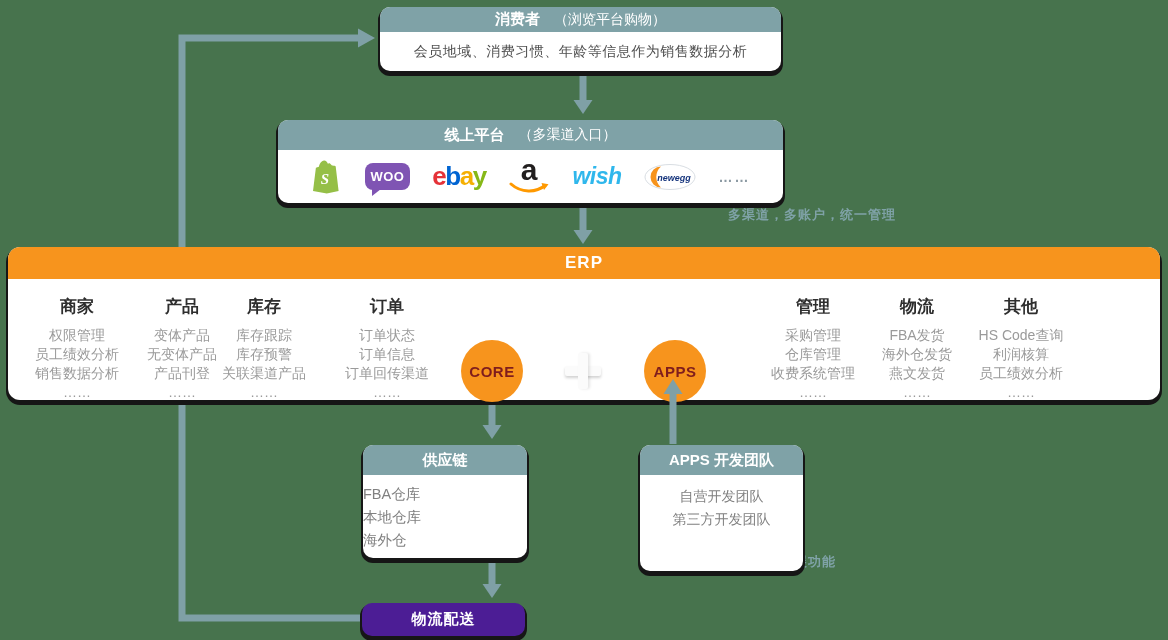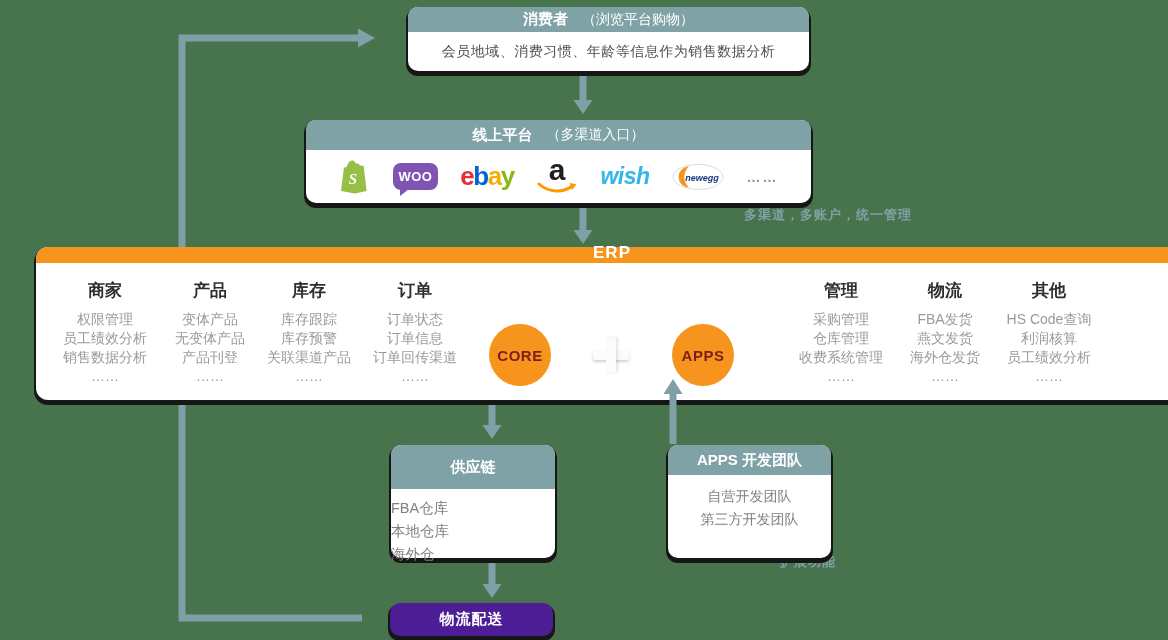--- a/index.html
+++ b/index.html
@@ -4,21 +4,21 @@
 <style>
   * { margin:0; padding:0; box-sizing:border-box; }
   html,body { width:1168px; height:640px; }
   body { font-family:"Liberation Sans","DejaVu Sans",sans-serif; }
   .canvas { position:relative; width:1168px; height:640px; background:#47734D; overflow:hidden; }
 
   svg.flowlayer { position:absolute; left:0; top:0; z-index:1; }
   svg.flowlayer-top { position:absolute; left:0; top:0; z-index:6; pointer-events:none; }
 
   .panel { position:absolute; background:#fff; border-radius:10px;
-           box-shadow:0 3px 0 2px #161616; z-index:3;margin-left:28px; }
+           box-shadow:0 3px 0 2px #161616; z-index:3; }
   .panel-header { background:#7FA2A7; color:#fff; border-radius:10px 10px 0 0;
            display:flex; align-items:center; justify-content:center; gap:14px;
            font-weight:bold; font-size:15px; }
   .panel-header .sub { font-weight:normal; font-size:14px; }
 
   
   .consumer { left:380px; top:7px; width:401px; height:64px; }
   .consumer .panel-header { height:25px; }
   .consumer .bodytext { height:39px; display:flex; align-items:center; justify-content:center;
            font-size:14px; color:#4F4F4F; letter-spacing:.5px; }
@@ -45,52 +45,52 @@
   .logo-wish { color:#2FB7EC; font-weight:bold; font-style:italic; font-size:23px;
            letter-spacing:-.5px; }
 
   .logo-more { color:#8C9AA3; font-weight:bold; font-size:14px; letter-spacing:2px; }
 
   .shopify-s { font-family:"Liberation Serif","DejaVu Serif",serif; }
 
   
   .note { position:absolute; z-index:2; color:#7FA2A7; font-weight:bold; font-size:13px;
            letter-spacing:1px; }
-  .note-top { left:744px; top:206px;font-family:Liberation Mono, monospace; }
+  .note-top { left:728px; top:206px;font-family:Liberation Mono, monospace; }
   .note-apps { left:748px; top:553px;margin-left:32px; }
 
   
   .erp { left:8px; top:247px; width:1152px; height:153px; border-radius:12px; }
-  .erp .panel-header { height:16px; border-radius:12px 12px 0 0; background:#F7941D;
-           font-size:17px; letter-spacing:1px;align-items:flex-end; }
+  .erp .panel-header { height:32px; border-radius:12px 12px 0 0; background:#F7941D;
+           font-size:17px; letter-spacing:1px; }
   .erp-body { position:relative; height:125px; }
   .erp-col { position:absolute; top:16px; width:160px; transform:translateX(-50%);
            text-align:center; }
   .erp-col .col-title { font-size:17px; font-weight:bold; color:#2E2E2E; margin-bottom:8px; }
   .erp-col .col-item { font-size:14px; color:#9A9A9A; line-height:19px; }
 
   .circle { position:absolute; width:62px; height:62px; border-radius:50%; background:#F7941D;
            color:#7f1d1d; font-weight:bold; font-size:15px; display:flex; align-items:center;
            justify-content:center; letter-spacing:.5px; }
   .circle-core { left:453px; top:61px; }
   .circle-apps { left:636px; top:61px; }
 
   .plus { position:absolute; left:557px; top:74px; width:36px; height:36px; }
   .plus::before { content:""; position:absolute; left:0; top:13px; width:36px; height:10px;
            background:#FBFBFB; border-radius:2px; box-shadow:0 2px 3px rgba(0,0,0,.18); }
   .plus::after { content:""; position:absolute; left:13px; top:0; width:10px; height:36px;
            background:#FBFBFB; border-radius:2px; box-shadow:2px 0 3px rgba(0,0,0,.10); }
 
   
   .supply { left:363px; top:445px; width:164px; height:113px; }
-  .supply .panel-header { height:44px; }
+  .supply .panel-header { height:30px; }
   .supply .items { padding-top:8px; text-align:left; font-size:14.5px; color:#808080;
            line-height:23px; }
 
-  .appsteam { left:640px; top:445px; width:163px; height:113px; }
+  .appsteam { left:640px; top:445px; width:163px; height:126px; }
   .appsteam .panel-header { height:30px; }
   .appsteam .items { padding-top:10px; text-align:center; font-size:14px; color:#808080;
            line-height:23px; }
 
   .logistics { left:362px; top:603px; width:163px; height:33px; background:#4c1d95;
            display:flex; align-items:center; justify-content:center; color:#fff;
            font-weight:bold; font-size:15px; letter-spacing:1px; }
 </style>
 </head>
 <body>
@@ -190,21 +190,21 @@
       </div>
 
       <div class="erp-col" style="left:174px">
         <div class="col-title">产品</div>
         <div class="col-item">变体产品</div>
         <div class="col-item">无变体产品</div>
         <div class="col-item">产品刊登</div>
         <div class="col-item">……</div>
       </div>
 
-      <div class="erp-col" style="left:273px">
+      <div class="erp-col" style="left:256px">
         <div class="col-title">库存</div>
         <div class="col-item">库存跟踪</div>
         <div class="col-item">库存预警</div>
         <div class="col-item">关联渠道产品</div>
         <div class="col-item">……</div>
       </div>
 
       <div class="erp-col" style="left:379px">
         <div class="col-title">订单</div>
         <div class="col-item">订单状态</div>
@@ -221,22 +221,22 @@
         <div class="col-title">管理</div>
         <div class="col-item">采购管理</div>
         <div class="col-item">仓库管理</div>
         <div class="col-item">收费系统管理</div>
         <div class="col-item">……</div>
       </div>
 
       <div class="erp-col" style="left:909px">
         <div class="col-title">物流</div>
         <div class="col-item">FBA发货</div>
+        <div class="col-item">海外仓发货</div>
         <div class="col-item">燕文发货</div>
-        <div class="col-item">海外仓发货</div>
         <div class="col-item">……</div>
       </div>
 
       <div class="erp-col" style="left:1013px">
         <div class="col-title">其他</div>
         <div class="col-item">HS Code查询</div>
         <div class="col-item">利润核算</div>
         <div class="col-item">员工绩效分析</div>
         <div class="col-item">……</div>
       </div>

